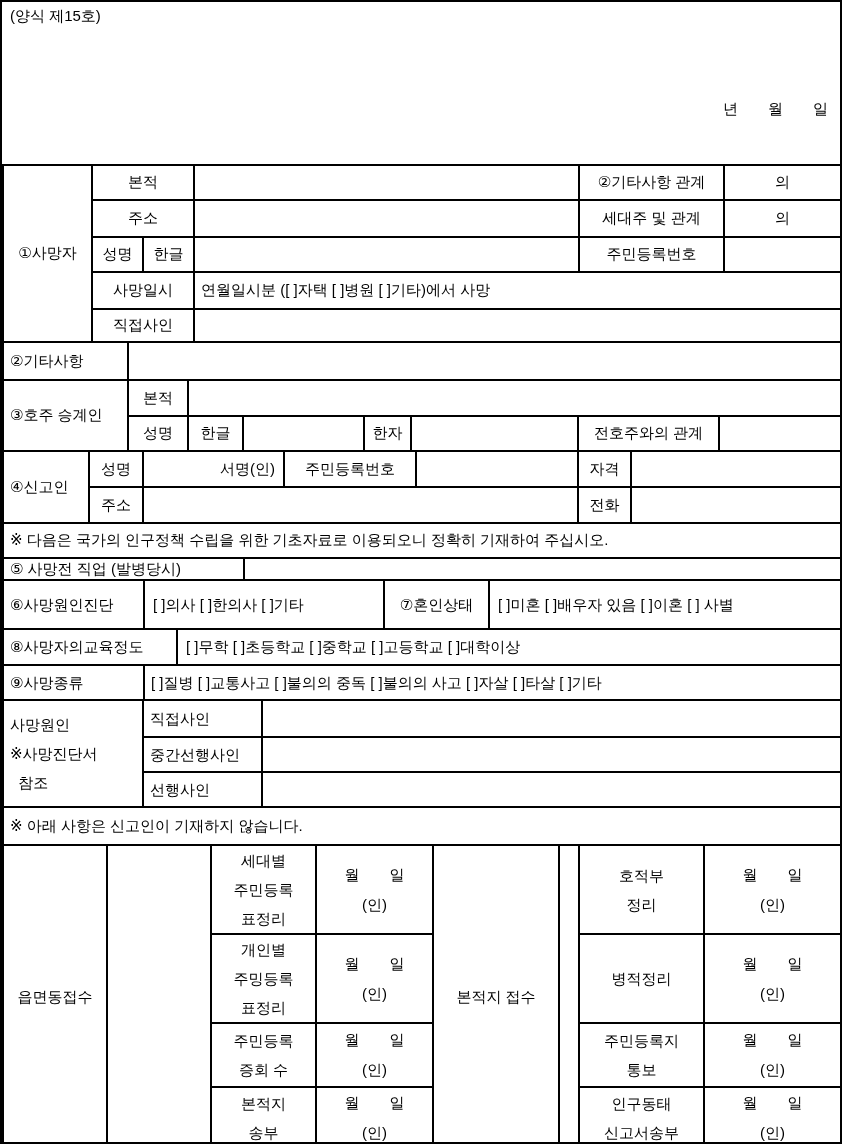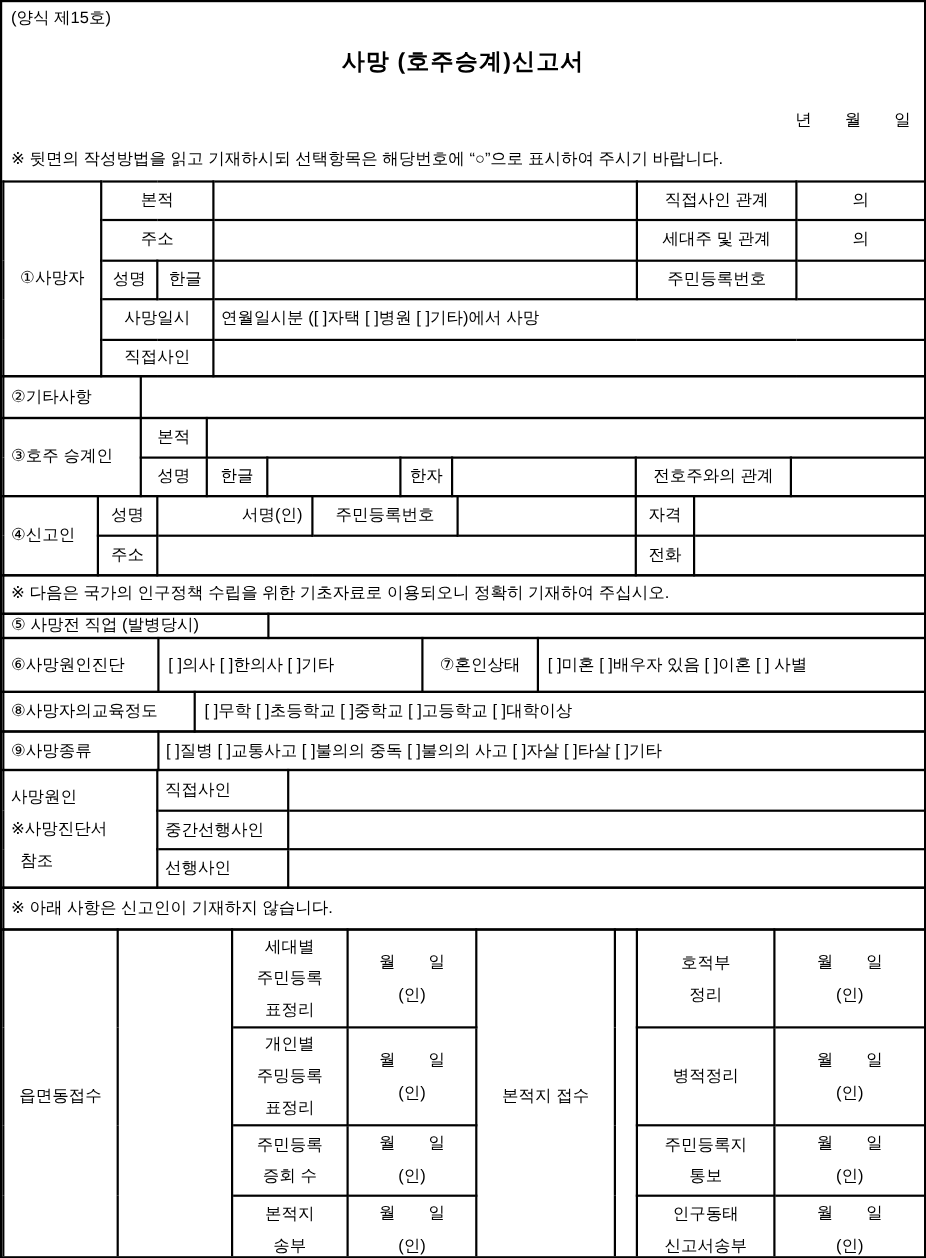--- a/index.html
+++ b/index.html
@@ -23,40 +23,38 @@
   td.ml{line-height:29px;}
   td.stamp{line-height:30px;margin-top:32px;}
 </style>
 </head>
 <body>
 
 <div class="page">
 
   <div class="hdr">
     <div class="formno">(양식 제15호)</div>
-    <div class="title">사망 (호주승계)신고서</div>
     <div class="dateline">년　　월　　일</div>
-    <div class="hnote">※ 뒷면의 작성방법을 읽고 기재하시되 선택항목은 해당번호에 “○”으로 표시하여 주시기 바랍니다.</div>
   </div>
 
   <table class="sect">
     <colgroup>
         <col style="width:89px">
         <col style="width:51px">
         <col style="width:51px">
         <col style="width:385px">
         <col style="width:145px">
         <col style="width:117px">
       </colgroup>
     <tbody>
         <tr style="height:35px">
       <td rowspan="5">①사망자</td>
       <td colspan="2">본적</td>
       <td></td>
-      <td>직접사인 관계</td>
+      <td>②기타사항 관계</td>
       <td>의</td>
     </tr>
     <tr style="height:37px">
       <td colspan="2">주소</td>
       <td></td>
       <td>세대주 및 관계</td>
       <td>의</td>
     </tr>
     <tr style="height:35px">
       <td>성명</td>

